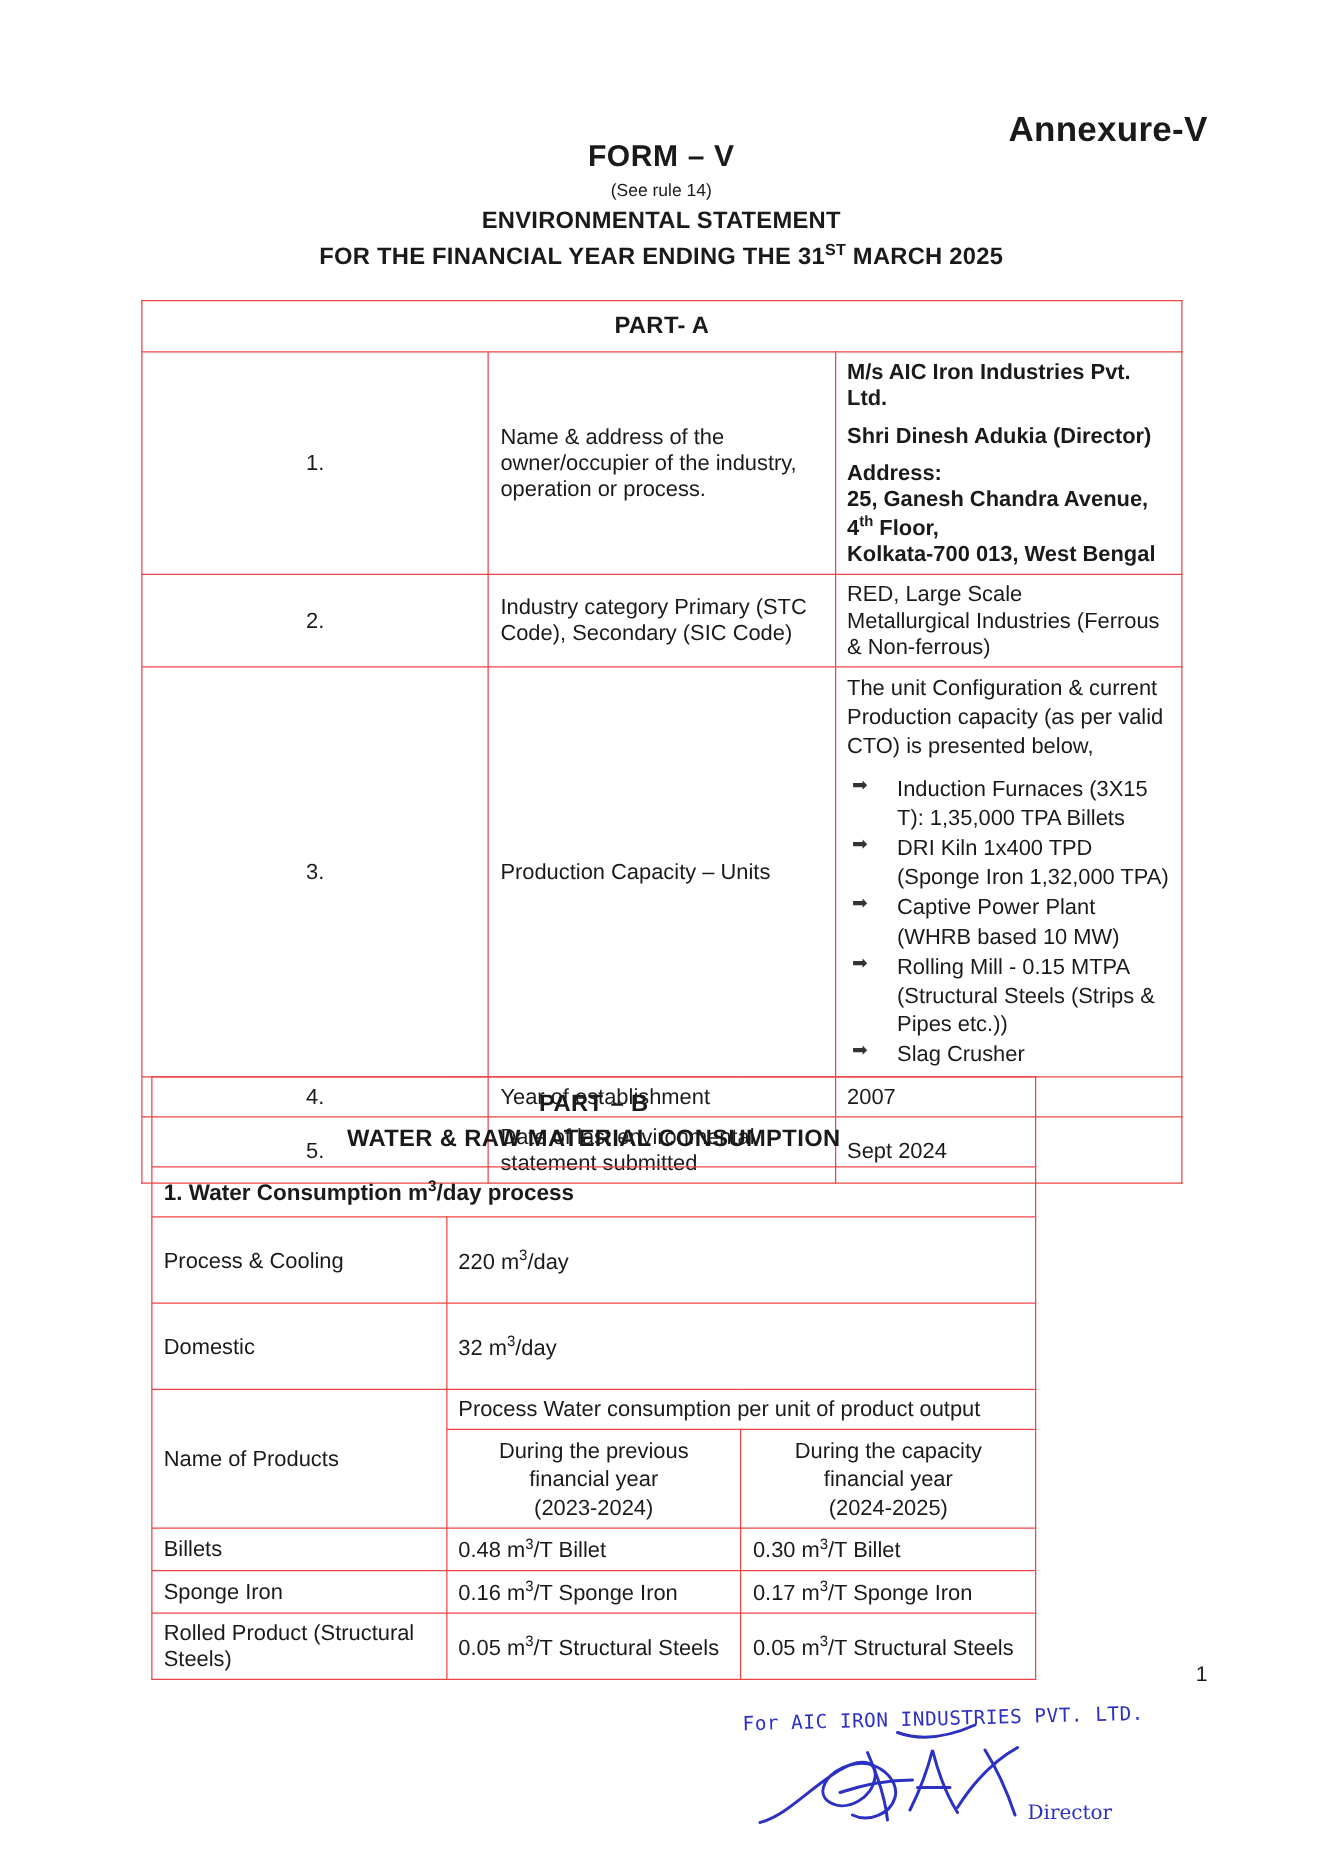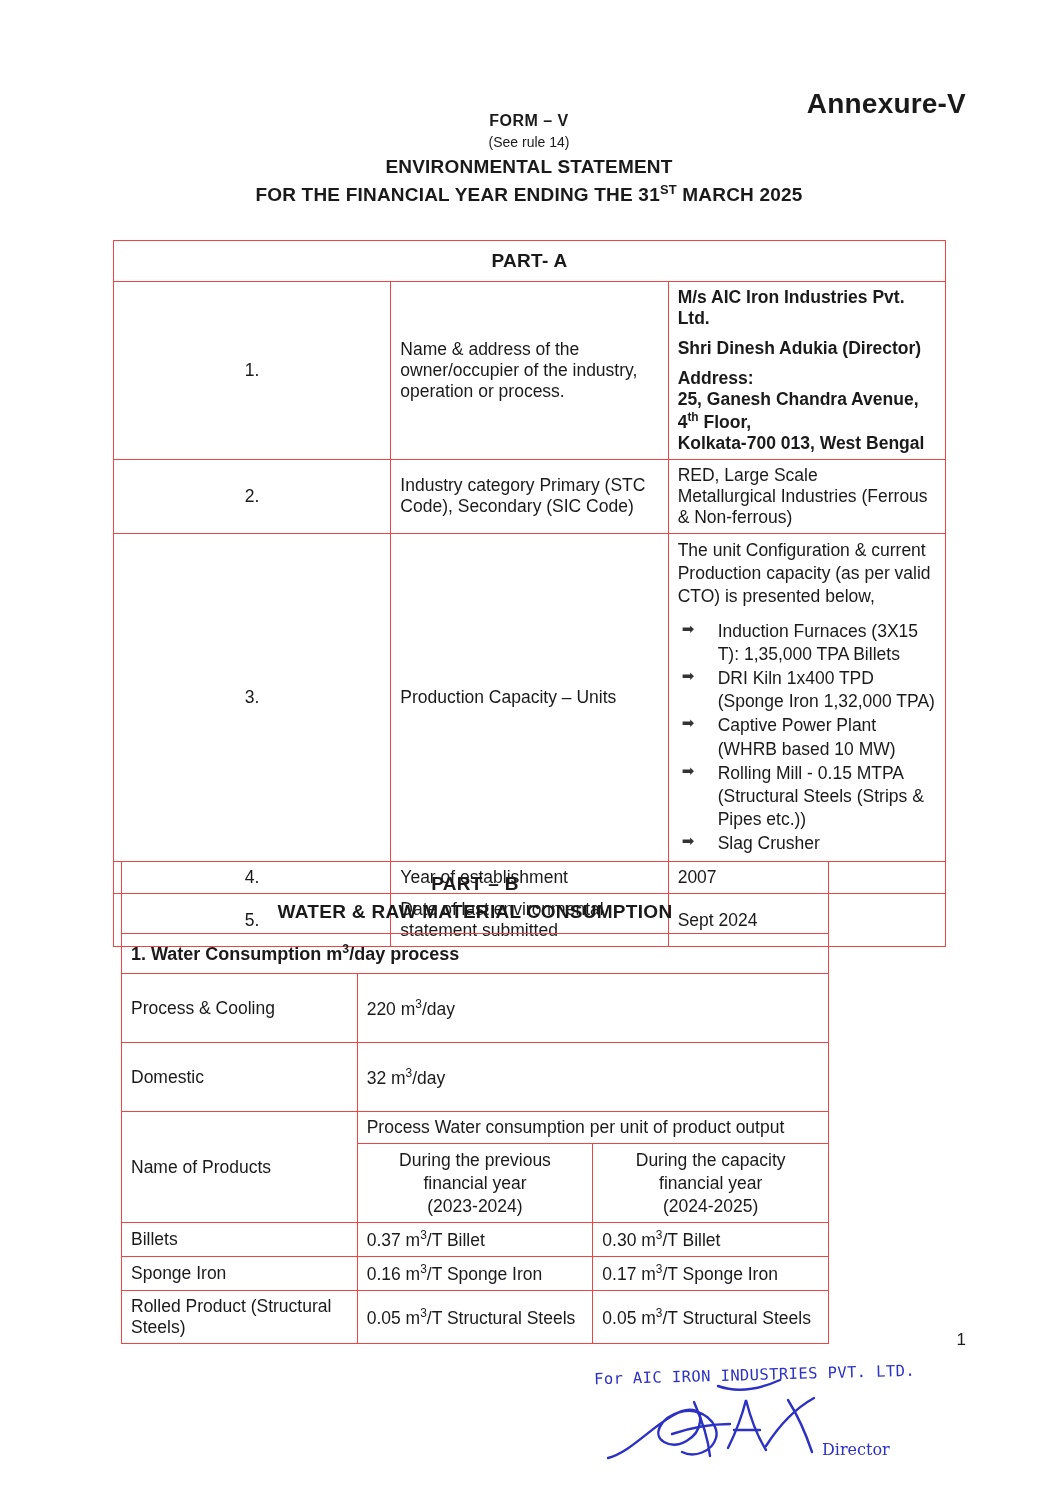--- a/index.html
+++ b/index.html
@@ -30,21 +30,21 @@
     letter-spacing: 0.2px;
   }
   .title-block {
     position: absolute;
     top: 112px;
     left: 0;
     width: 1058px;
     text-align: center;
   }
   .form-title {
-    font-size: 16px;
+    font-size: 24px;
     font-weight: bold;
     letter-spacing: 0.5px;
   }
   .see-rule {
     font-size: 14px;
     margin-top: 4px;
   }
   .env-stmt {
     font-size: 19px;
     font-weight: bold;
@@ -277,21 +277,21 @@
         <span>(2023-2024)</span>
       </td>
       <td class="col-b3 sub-head">
         <span>During the capacity</span><br>
         <span>financial year</span><br>
         <span>(2024-2025)</span>
       </td>
     </tr>
     <tr>
       <td>Billets</td>
-      <td class="cell-center"><span>0.37 m</span><sup>3</sup><span>/T Billet</span></td>
+      <td class="cell-center"><span>0.48 m</span><sup>3</sup><span>/T Billet</span></td>
       <td class="cell-center"><span>0.30 m</span><sup>3</sup><span>/T Billet</span></td>
     </tr>
     <tr>
       <td>Sponge Iron</td>
       <td class="cell-center"><span>0.16 m</span><sup>3</sup><span>/T Sponge Iron</span></td>
       <td class="cell-center"><span>0.17 m</span><sup>3</sup><span>/T Sponge Iron</span></td>
     </tr>
     <tr>
       <td>Rolled Product (Structural Steels)</td>
       <td class="cell-center"><span>0.05 m</span><sup>3</sup><span>/T Structural Steels</span></td>

